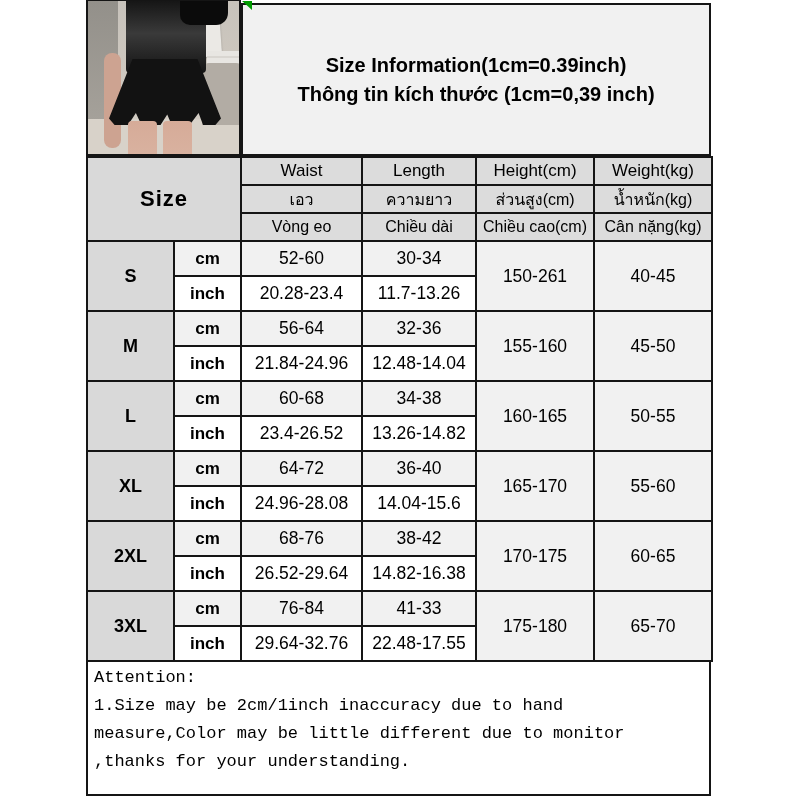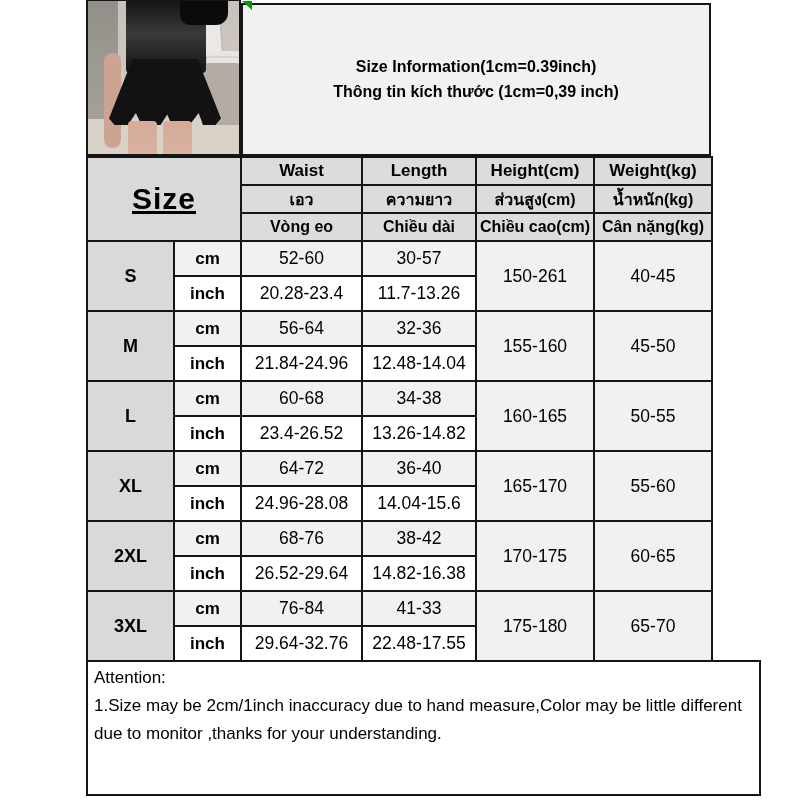--- a/index.html
+++ b/index.html
@@ -23,43 +23,43 @@
   .ph-hairbag{left:92px;top:0;width:48px;height:24px;background:#0b0b0b;border-radius:0 0 12px 10px;}
   .ph-shorts{left:21px;top:58px;width:112px;height:66px;background:#121212;
      clip-path:polygon(21% 0,79% 0,100% 90%,95% 100%,84% 100%,80% 82%,72% 100%,56% 100%,52% 84%,46% 100%,29% 100%,24% 82%,17% 100%,5% 100%,0 90%);}
   .ph-leg-l{left:40px;top:120px;width:29px;height:36px;background:linear-gradient(#d6ab98,#d9b2a0);border-radius:4px 4px 0 0;}
   .ph-leg-r{left:75px;top:120px;width:29px;height:36px;background:linear-gradient(#d6ab98,#d9b2a0);border-radius:4px 4px 0 0;}
 
   
   .title-box{position:absolute;left:241px;top:3px;width:470px;height:153px;box-sizing:border-box;
              border:2px solid #151515;background:#f1f1f1;
              display:flex;flex-direction:column;align-items:center;justify-content:center;gap:7px;}
-  .title-line{font-weight:bold;font-size:16px;line-height:1.1;white-space:nowrap;}
+  .title-line{font-weight:bold;font-size:20px;line-height:1.1;white-space:nowrap;}
   .title-line.th{font-size:19px;}
   .green-mark{position:absolute;left:242px;top:1px;width:10px;height:9px;background:#009a00;
               clip-path:polygon(0 0,100% 0,100% 100%);}
 
   
   table.size{position:absolute;left:86px;top:156px;width:625px;border-collapse:collapse;table-layout:fixed;}
   table.size td{border:2px solid #151515;text-align:center;vertical-align:middle;padding:0;overflow:hidden;}
   tr.hrow{height:28px;}
   tr.brow{height:35px;}
-  .hdr{background:#dcdcdc;font-weight:bold;font-size:17px;}
+  .hdr{background:#dcdcdc;font-weight:normal;font-size:17px;}
   .hdr.sm{font-size:16px;}
-  .size-big{background:#d9d9d9;font-weight:bold;font-size:30px;letter-spacing:1px;text-decoration:underline;}
+  .size-big{background:#d9d9d9;font-weight:bold;font-size:22px;letter-spacing:1px;}
   .sizecell{background:#d9d9d9;font-weight:bold;font-size:18px;}
   .unit{font-weight:bold;font-size:17px;}
   .bg-lt{background:#f1f1f1;}
   .bg-wt{background:#ffffff;margin-left:15px;}
   .val{font-size:17.5px;font-weight:normal;}
 
   
-  .attention{position:absolute;left:86px;top:660px;width:675px;height:136px;box-sizing:border-box;
+  .attention{position:absolute;left:86px;top:660px;width:625px;height:136px;box-sizing:border-box;
              border:2px solid #151515;background:#fff;padding:2px 4px 0 6px;
-             font-size:17px;line-height:28px;text-align:left;}
+             font-size:17px;line-height:28px;text-align:left;font-family:Liberation Mono, monospace;}
 </style>
 </head>
 <body>
 
 <div class="page">
 
   <div class="photo">
     <div class="ph-sofa-left"></div>
     <div class="ph-floor"></div>
     <div class="ph-bag"></div>
@@ -106,21 +106,21 @@
         <td class="hdr sm">Vòng eo</td>
         <td class="hdr sm">Chiều dài</td>
         <td class="hdr sm">Chiều cao(cm)</td>
         <td class="hdr sm">Cân nặng(kg)</td>
       </tr>
 
       <tr class="brow">
         <td class="sizecell" rowspan="2">S</td>
         <td class="unit bg-lt">cm</td>
         <td class="val bg-lt">52-60</td>
-        <td class="val bg-lt">30-57</td>
+        <td class="val bg-lt">30-34</td>
         <td class="val bg-lt" rowspan="2">150-261</td>
         <td class="val bg-lt" rowspan="2">40-45</td>
       </tr>
       <tr class="brow">
         <td class="unit bg-wt">inch</td>
         <td class="val bg-wt">20.28-23.4</td>
         <td class="val bg-wt">11.7-13.26</td>
       </tr>
 
       <tr class="brow">

